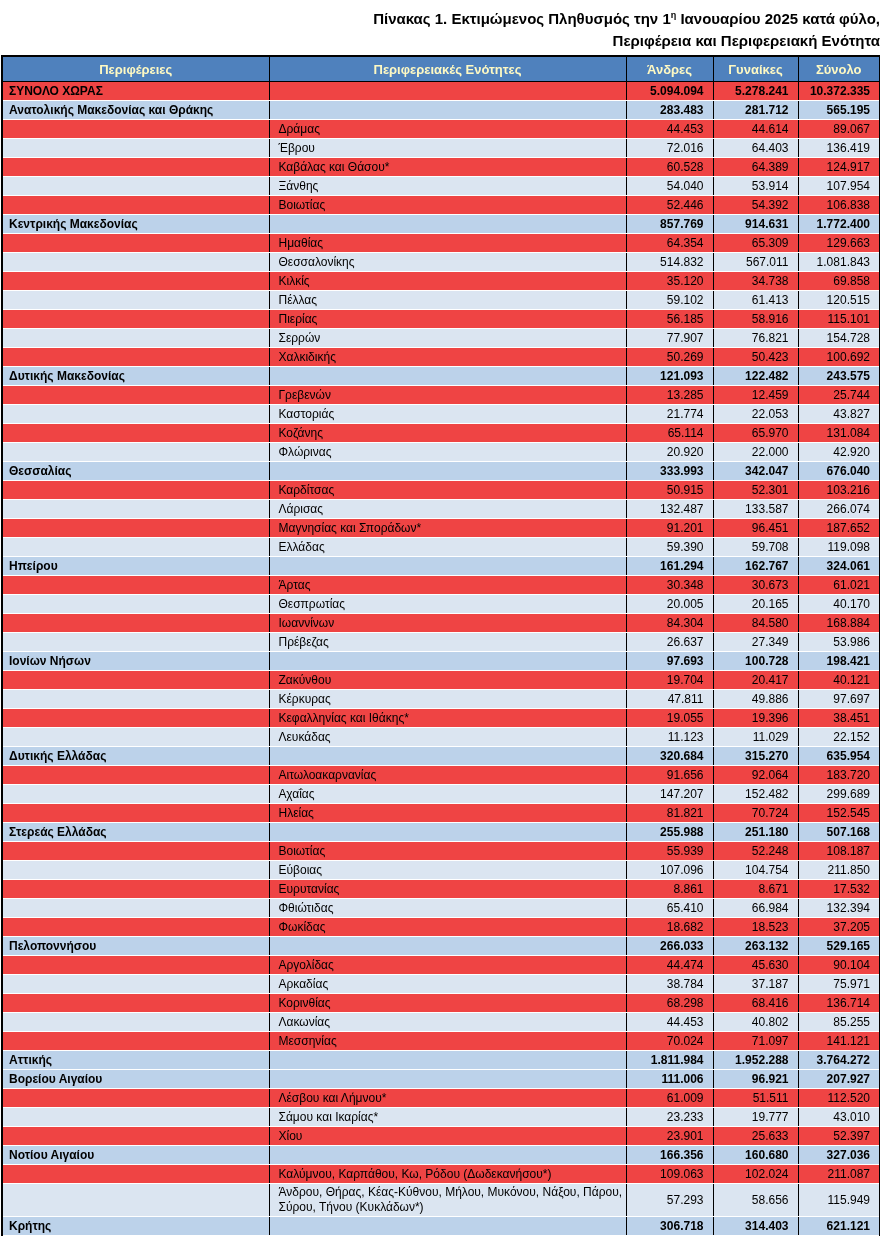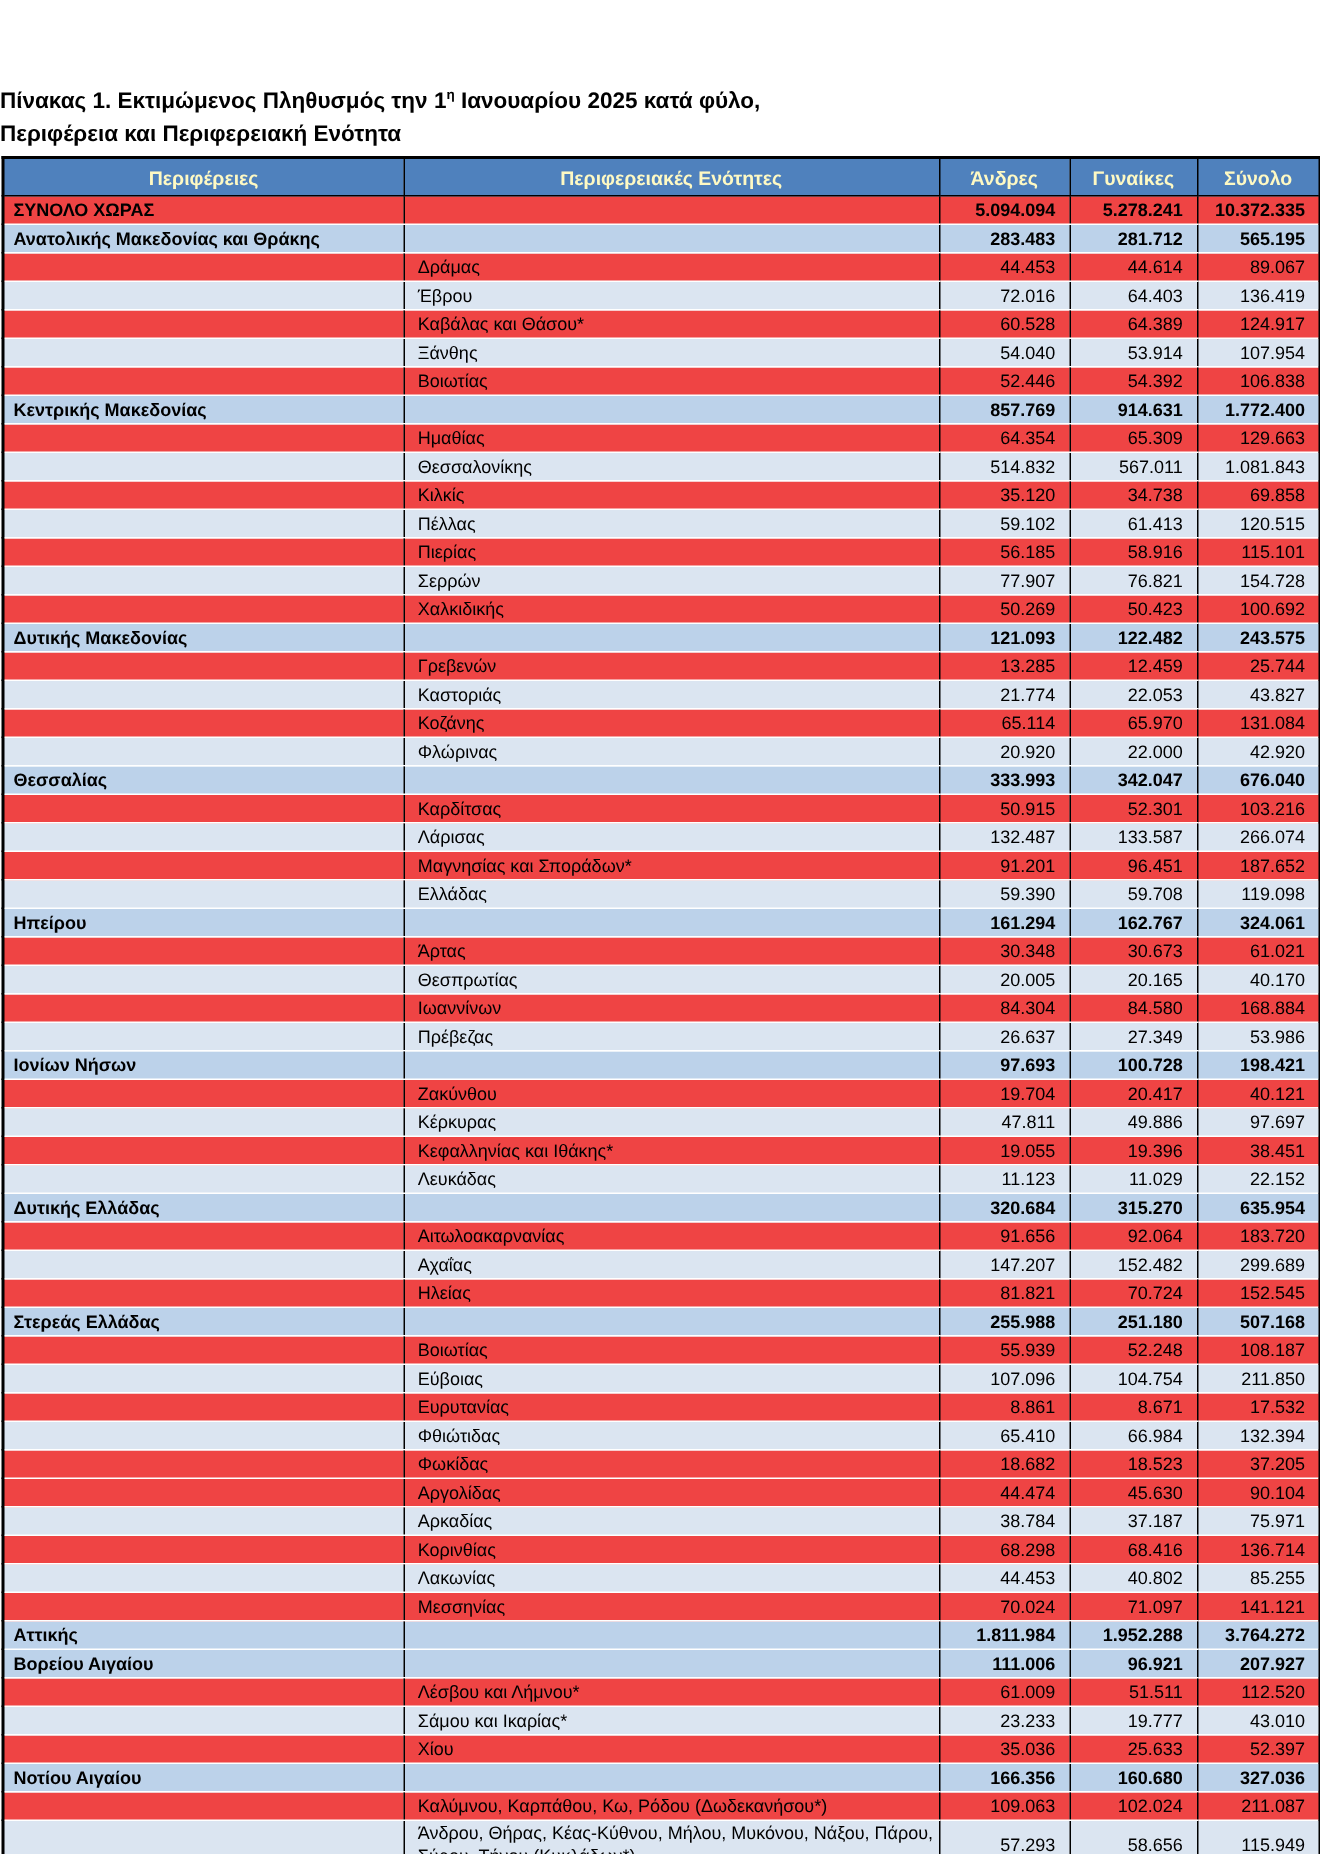--- a/index.html
+++ b/index.html
@@ -1,17 +1,17 @@
 <!DOCTYPE html>
 <html><head>
 <meta charset="utf-8">
 <style>
   html,body{margin:0;padding:0;background:#fff;}
   body{width:880px;height:1236px;font-family:"Liberation Sans",sans-serif;color:#000;overflow:hidden;}
-  .titles{text-align:left;padding-top:4px;font-weight:bold;font-size:15px;line-height:22px;margin-top:48px;}
+  .titles{text-align:right;padding-top:4px;font-weight:bold;font-size:15px;line-height:22px;}
   .titles sup{font-size:9px;}
   table{border-collapse:collapse;table-layout:fixed;width:878px;margin:3px 0 0 1px;border:2px solid #000;}
   th{background:#4F81BD;color:#fef9c3;font-size:13px;font-weight:bold;height:24px;padding:0;
      border:1px solid #000;text-align:center;}
   td{font-size:12px;line-height:15px;height:16px;padding:1px 0;vertical-align:middle;
      border-left:1px solid #000;border-right:1px solid #000;border-bottom:1px solid #fff;}
   td.c-region{padding-left:6px;}
   td.c-unit{padding-left:9px;}
   td.c-num{text-align:right;padding-right:9px;}
   tr.total td, tr.region td{font-weight:bold;}
@@ -355,20 +355,27 @@
           <td class="c-num">66.984</td>
           <td class="c-num">132.394</td>
         </tr>
         <tr class="unit odd">
           <td class="c-region"></td>
           <td class="c-unit">Φωκίδας</td>
           <td class="c-num">18.682</td>
           <td class="c-num">18.523</td>
           <td class="c-num">37.205</td>
         </tr>
+        <tr class="region">
+          <td class="c-region">Πελοποννήσου</td>
+          <td class="c-unit"></td>
+          <td class="c-num">266.033</td>
+          <td class="c-num">263.132</td>
+          <td class="c-num">529.165</td>
+        </tr>
         <tr class="unit odd">
           <td class="c-region"></td>
           <td class="c-unit">Αργολίδας</td>
           <td class="c-num">44.474</td>
           <td class="c-num">45.630</td>
           <td class="c-num">90.104</td>
         </tr>
         <tr class="unit even">
           <td class="c-region"></td>
           <td class="c-unit">Αρκαδίας</td>
@@ -421,21 +428,21 @@
         <tr class="unit even">
           <td class="c-region"></td>
           <td class="c-unit">Σάμου και Ικαρίας*</td>
           <td class="c-num">23.233</td>
           <td class="c-num">19.777</td>
           <td class="c-num">43.010</td>
         </tr>
         <tr class="unit odd">
           <td class="c-region"></td>
           <td class="c-unit">Χίου</td>
-          <td class="c-num">35.036</td>
+          <td class="c-num">23.901</td>
           <td class="c-num">25.633</td>
           <td class="c-num">52.397</td>
         </tr>
         <tr class="region">
           <td class="c-region">Νοτίου Αιγαίου</td>
           <td class="c-unit"></td>
           <td class="c-num">166.356</td>
           <td class="c-num">160.680</td>
           <td class="c-num">327.036</td>
         </tr>

